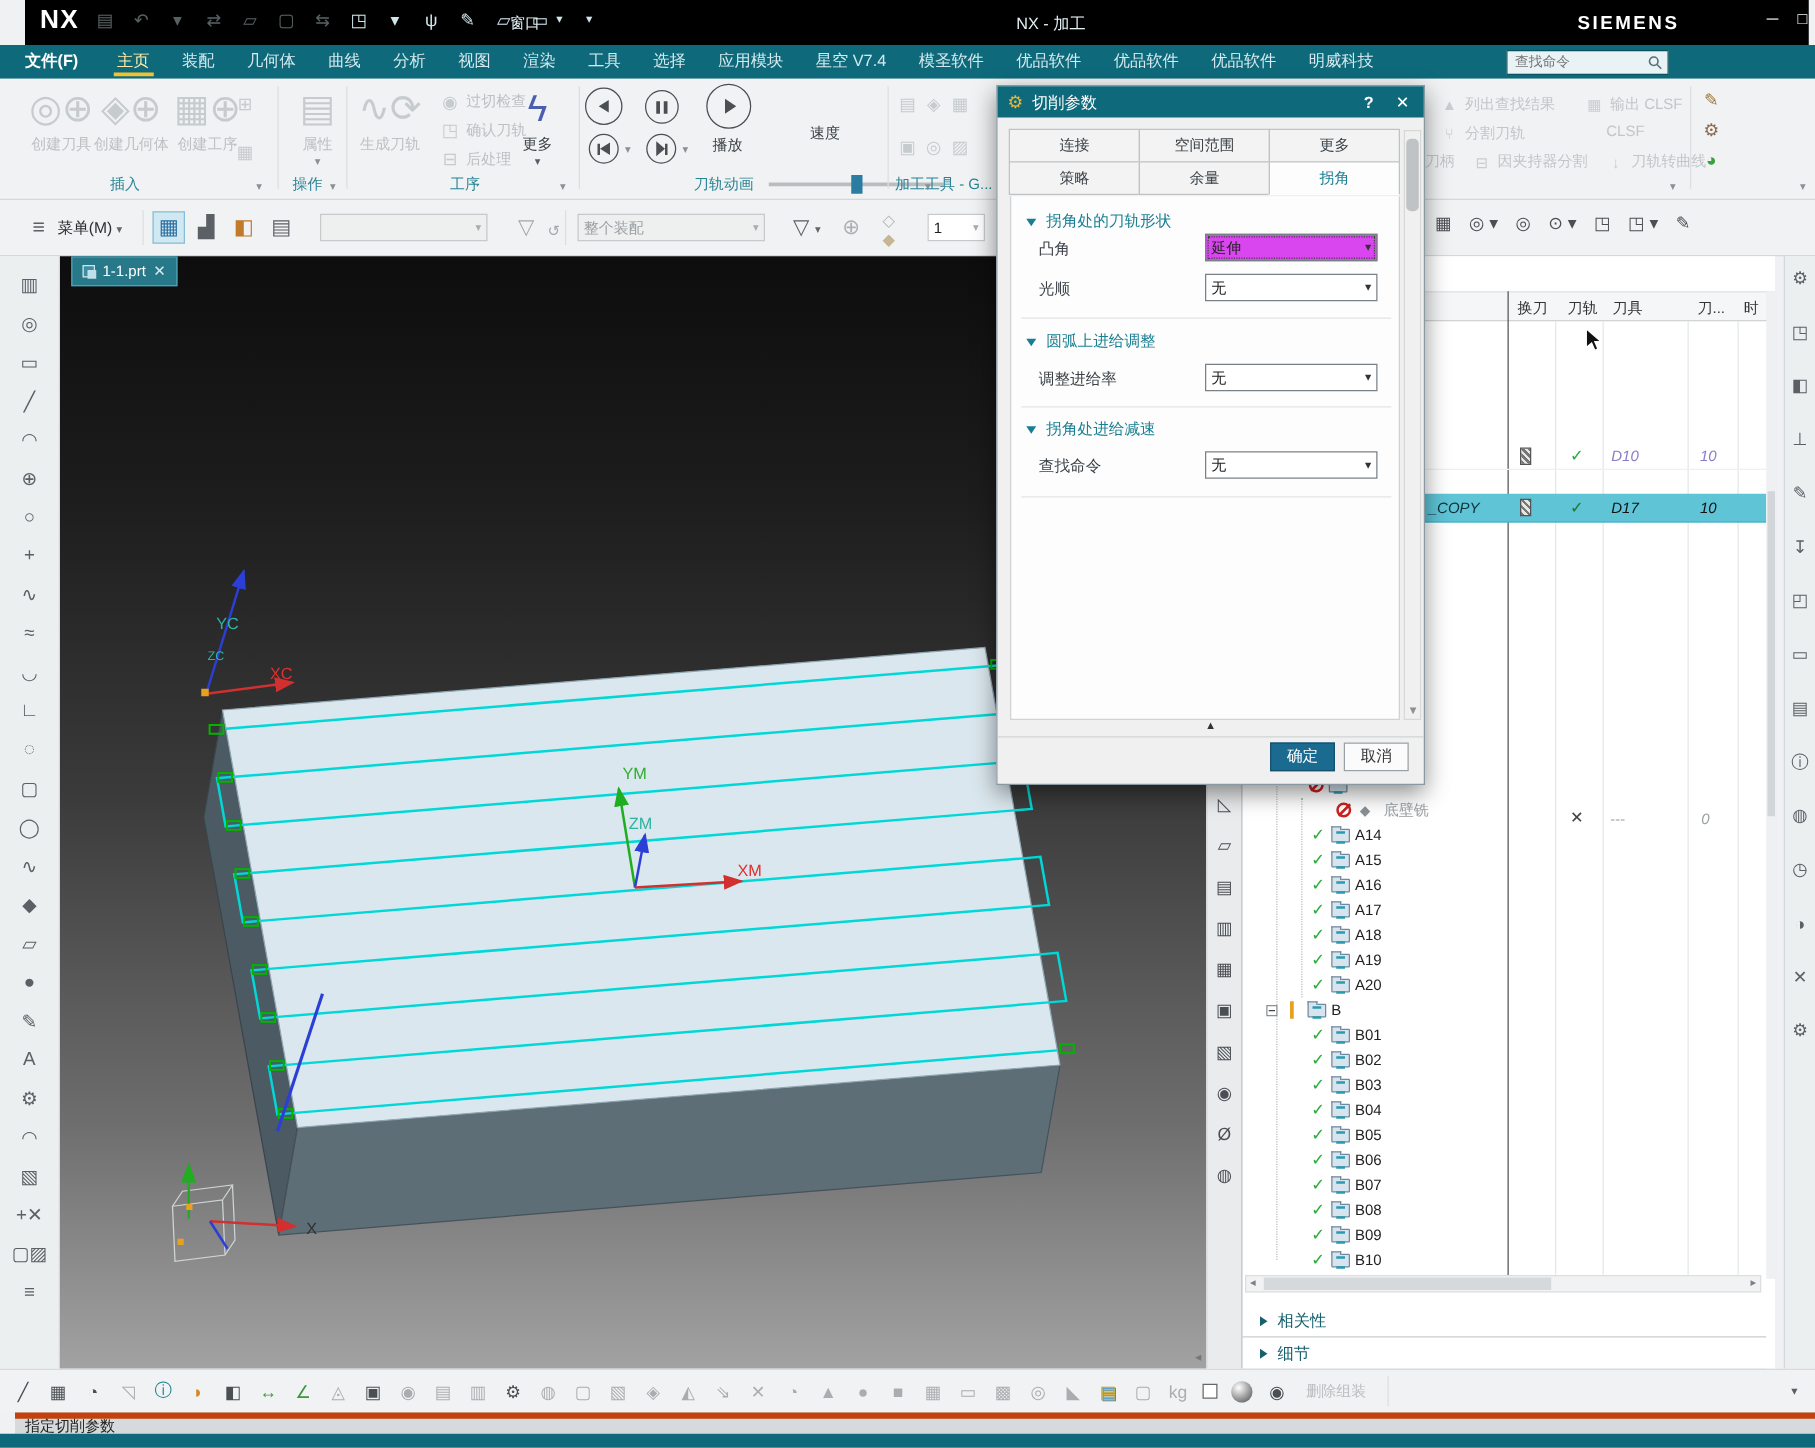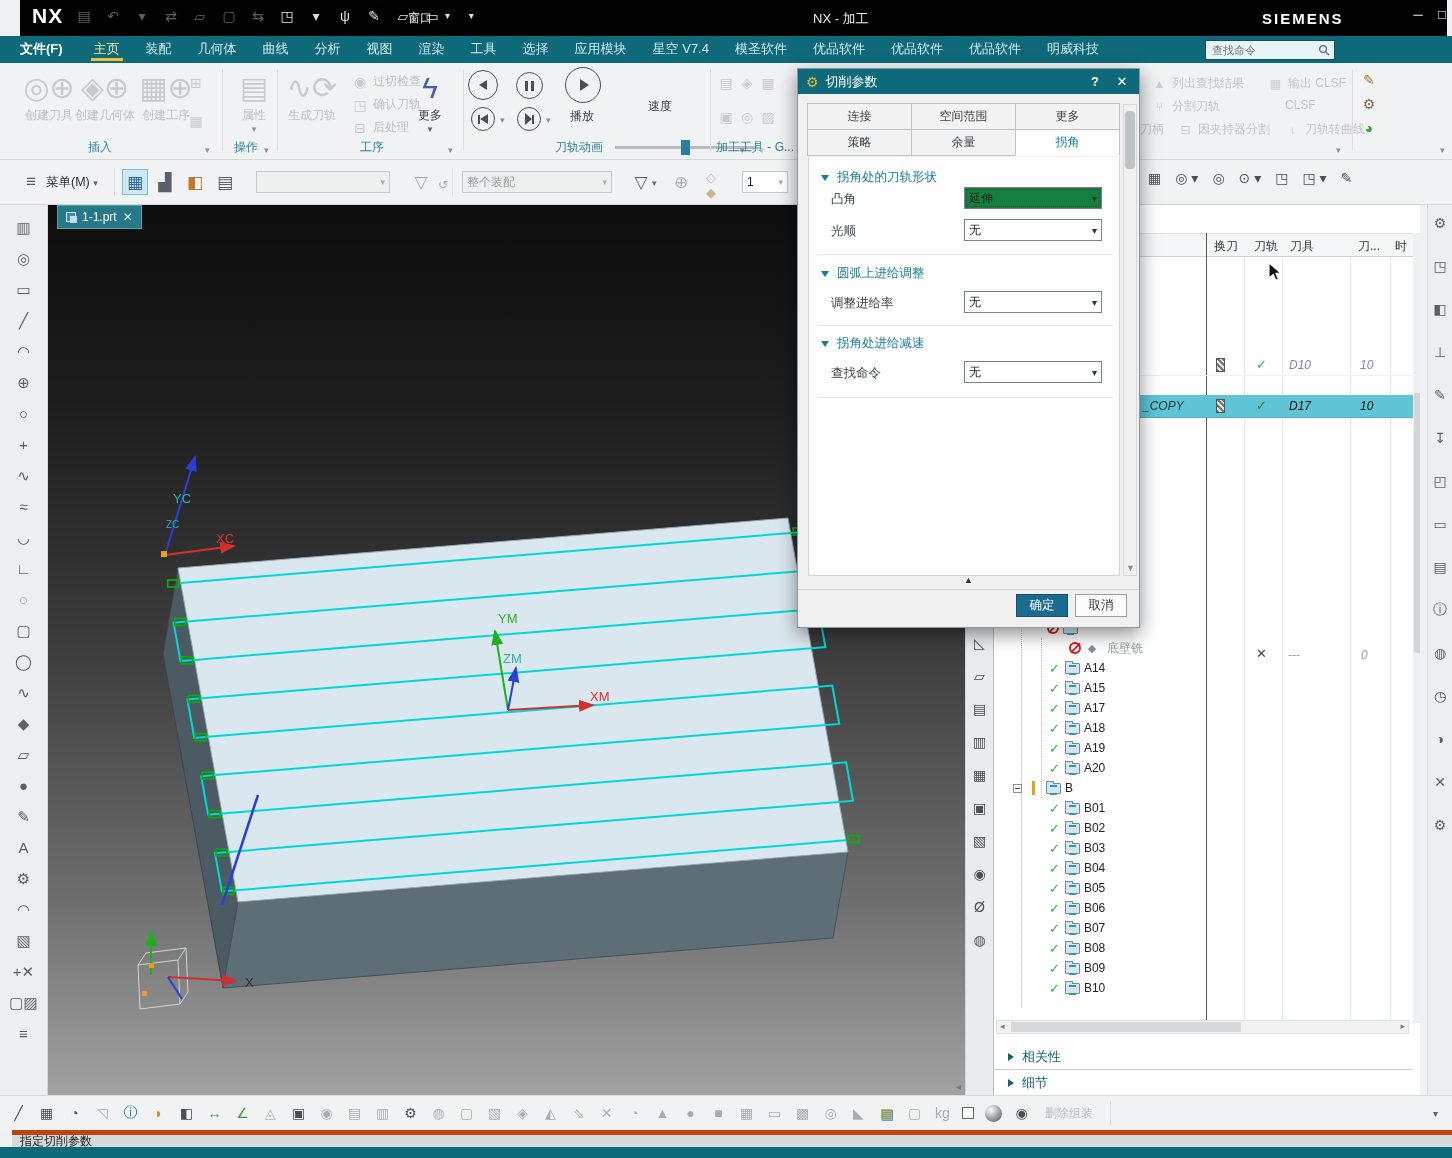--- a/index.html
+++ b/index.html
@@ -117,21 +117,21 @@
   .dlg-ctl.x{margin-left:2px;}
   #dlg-tabs{position:absolute;left:10px;top:35px;width:312px;display:grid;grid-template-columns:1fr 1fr 1fr;}
   .dtab{height:27px;background:#f3f3f3;border:1px solid #bfc3c5;margin:-1px 0 0 -1px;display:flex;align-items:center;justify-content:center;font-size:12px;color:#3c4247;}
   .dtab.active{background:#fdfdfd;color:#1a7f93;border-bottom:1px solid #fdfdfd;}
   #dlg-content{position:absolute;left:10px;top:88px;width:312px;height:419px;background:#fdfdfd;border:1px solid #cfd3d5;border-top:none;}
   .sec-h{position:absolute;left:12px;display:flex;align-items:center;gap:8px;color:#1a7f93;font-size:12.5px;}
   .sec-h .arr{width:0;height:0;border-top:6px solid #1a7f93;border-left:4px solid transparent;border-right:4px solid transparent;}
   .fld-label{position:absolute;left:22px;font-size:12.5px;color:#3c4247;}
   .dropdown{position:absolute;left:155px;width:138px;height:22px;background:#fff;border:1px solid #7a8186;display:flex;align-items:center;padding:0 4px;font-size:12px;color:#222;}
   .dropdown::after{content:"\25BE";margin-left:auto;font-size:10px;color:#333;}
-  .dropdown.focus{background:#15803d;outline:1px dotted #444;outline-offset:-3px;}
+  .dropdown.focus{background:#d946ef;outline:1px dotted #444;outline-offset:-3px;}
   .dhr{position:absolute;left:8px;width:296px;height:1px;background:#e2e4e6;}
   #dlg-vscroll{position:absolute;left:325px;top:35px;width:14px;height:472px;background:#f0f0f0;border:1px solid #d8d8d8;}
   #dlg-vscroll .thumb{position:absolute;left:1px;top:6px;width:10px;height:58px;background:#bfc3c5;border-radius:4px;}
   #dlg-vscroll .darr{position:absolute;left:2px;bottom:2px;font-size:9px;color:#8a9096;}
   #dlg-collapse{position:absolute;left:0;top:506px;width:100%;text-align:center;font-size:9px;color:#333;}
   #dlg-footerline{position:absolute;left:0;top:520px;width:100%;height:1px;background:#cfd3d5;}
   .dlg-btn{position:absolute;top:525px;width:52px;height:23px;display:flex;align-items:center;justify-content:center;font-size:12.5px;}
   #btn-ok{left:218px;background:#1b6a90;color:#fff;border:1px solid #14516e;}
   #btn-cancel{left:277px;background:#fbfbfb;color:#333;border:1px solid #9aa0a4;}
   
@@ -559,20 +559,25 @@
       <div>
           <div class="trow" style="padding-left:55px">
           <span class="chk"></span>
           <span class="folder" style="margin-left:5px"></span>
           <span class="tlabel">A14</span>
         </div>
           <div class="trow" style="padding-left:55px">
           <span class="chk"></span>
           <span class="folder" style="margin-left:5px"></span>
           <span class="tlabel">A15</span>
+        </div>
+          <div class="trow" style="padding-left:55px">
+          <span class="chk"></span>
+          <span class="folder" style="margin-left:5px"></span>
+          <span class="tlabel">A16</span>
         </div>
           <div class="trow" style="padding-left:55px">
           <span class="chk"></span>
           <span class="folder" style="margin-left:5px"></span>
           <span class="tlabel">A17</span>
         </div>
           <div class="trow" style="padding-left:55px">
           <span class="chk"></span>
           <span class="folder" style="margin-left:5px"></span>
           <span class="tlabel">A18</span>

